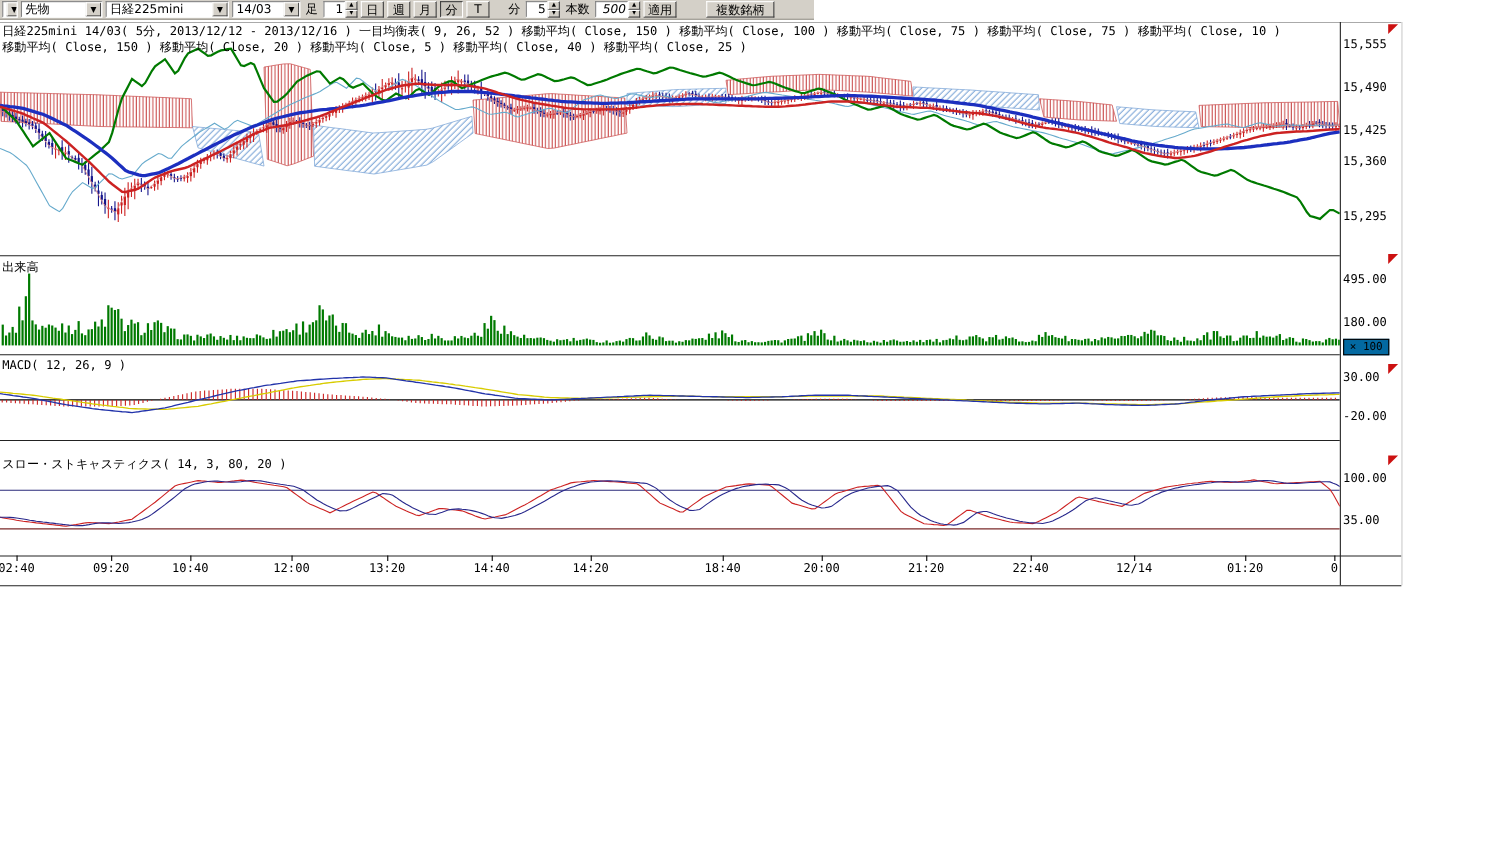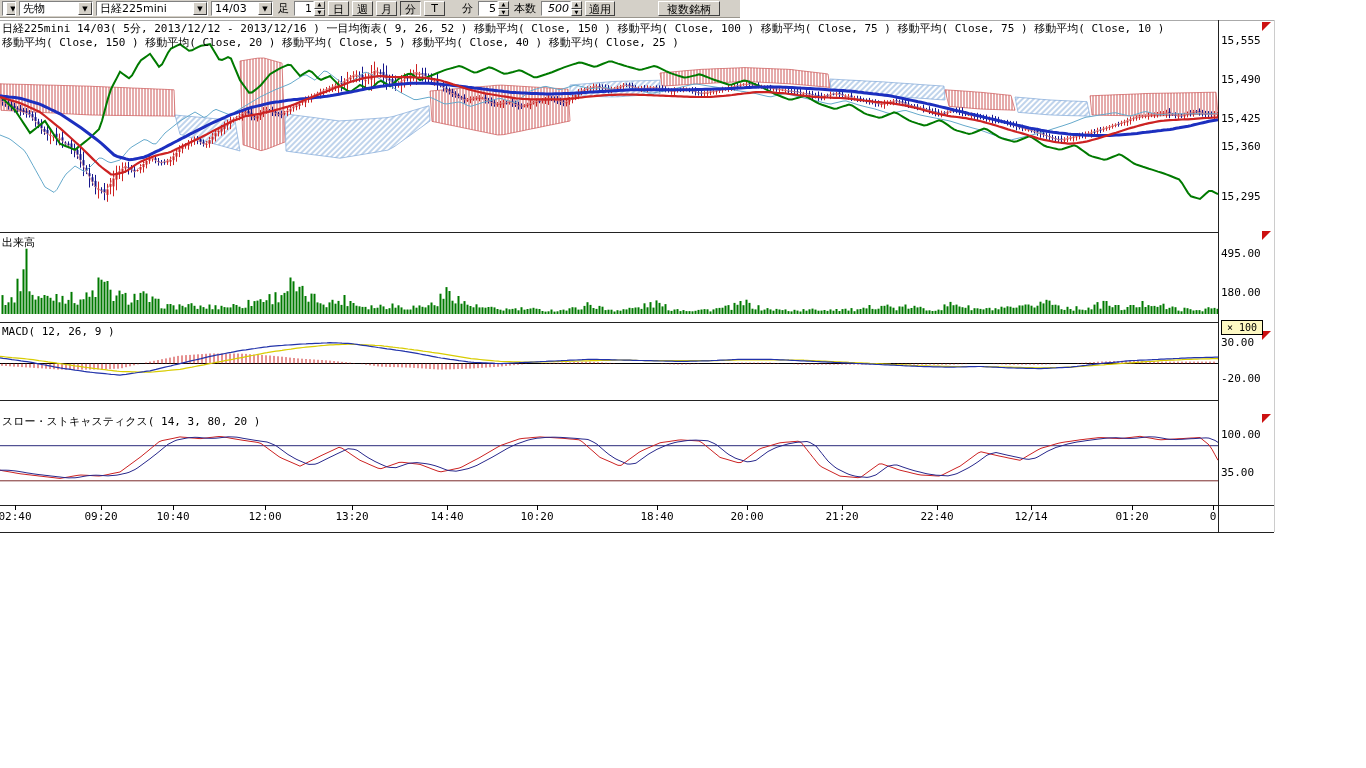--- a/index.html
+++ b/index.html
@@ -18,37 +18,37 @@
   .tlabel{padding:0 2px;white-space:nowrap}
   .spinfield{display:flex;height:15px}
   .spinfield input{width:20px;height:15px;border:1px solid;border-color:#808080 #fff #fff #808080;
                    font-size:11px;text-align:right;padding-right:1px;font-family:inherit}
   .spin{display:flex;flex-direction:column;width:11px;height:15px}
   .spin span{flex:1;background:#d4d0c8;border:1px solid;border-color:#fff #404040 #404040 #fff;
              font-size:5px;line-height:5px;text-align:center;overflow:hidden}
   .tbtn{height:15px;min-width:21px;background:#d4d0c8;border:1px solid;white-space:nowrap;
         border-color:#fff #404040 #404040 #fff;font-size:11px;padding:0 3px;font-family:inherit}
   .tbtn.pressed{border-color:#404040 #fff #fff #404040;background:#cac6be}
-  .tbtn.wide{margin-left:40px;padding:0 8px}
+  .tbtn.wide{margin-left:24px;padding:0 8px}
 
   
   .chart-layer{position:absolute;top:0;left:0;width:1366px;height:540px}
   #chart-svg{position:absolute;top:0;left:0}
   .hline{position:absolute;left:2px;font:11px "DejaVu Sans Mono","Liberation Mono",monospace;
          white-space:nowrap;color:#000;z-index:5}
   #h1{top:21px}
   #h2{top:35px}
   #vol-label{top:235px}
   #macd-label{top:325px}
   #stoch-label{top:414px}
   .ylab{position:absolute;left:1221px;font:11px "DejaVu Sans Mono","Liberation Mono",monospace;white-space:nowrap}
   #time-axis{position:absolute;top:510px;left:0;width:1230px;height:14px}
   .xlab{position:absolute;top:0;transform:translateX(-50%);
         font:11px "DejaVu Sans Mono","Liberation Mono",monospace;white-space:nowrap}
-  #mult{position:absolute;left:1221px;top:320px;width:42px;height:15px;border:1px solid #000;background:#fef9c3;
+  #mult{position:absolute;left:1221px;top:308px;width:42px;height:15px;border:1px solid #000;background:#0369a1;
         font:10px "DejaVu Sans Mono","Liberation Mono",monospace;text-align:center;line-height:13px;z-index:5}
   .arrow{position:absolute;left:1262px;width:0;height:0;
          border-top:9px solid #cc1111;border-right:9px solid transparent}
 </style>
 </head>
 <body>
 
 <div class="chart-layer">
   <svg id="chart-svg" width="1366" height="540">
     <defs>
@@ -1638,21 +1638,21 @@
       <div class="ylab" style="top:466px">35.00</div>
     </div>
   <div id="mult">× 100</div>
   <div id="time-axis">
       <div class="xlab" style="left:15px">02:40</div>
       <div class="xlab" style="left:101px">09:20</div>
       <div class="xlab" style="left:173px">10:40</div>
       <div class="xlab" style="left:265px">12:00</div>
       <div class="xlab" style="left:352px">13:20</div>
       <div class="xlab" style="left:447px">14:40</div>
-      <div class="xlab" style="left:537px">10:20</div>
+      <div class="xlab" style="left:537px">14:20</div>
       <div class="xlab" style="left:657px">18:40</div>
       <div class="xlab" style="left:747px">20:00</div>
       <div class="xlab" style="left:842px">21:20</div>
       <div class="xlab" style="left:937px">22:40</div>
       <div class="xlab" style="left:1031px">12/14</div>
       <div class="xlab" style="left:1132px">01:20</div>
       <div class="xlab" style="left:1213px">0</div>
     </div>
   <div id="arrows">
       <div class="arrow" style="top: 22px;"></div>

